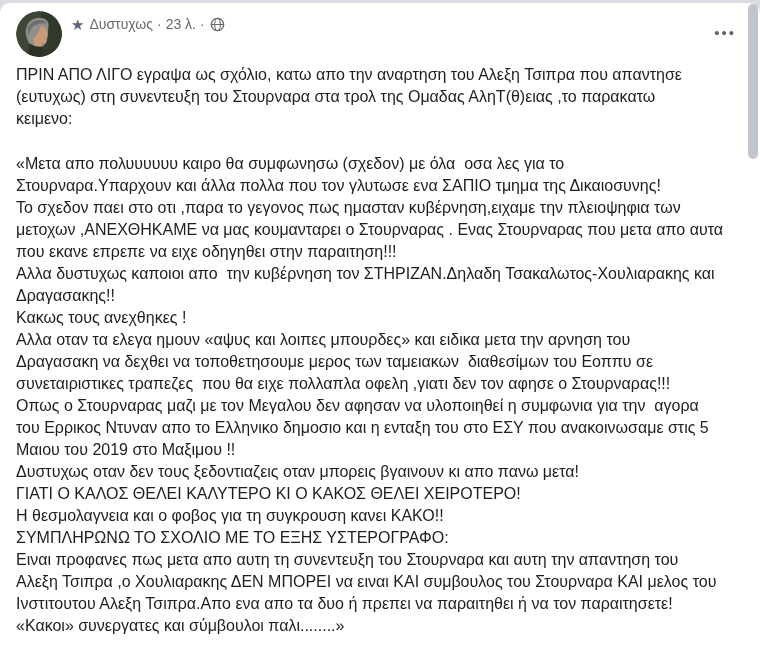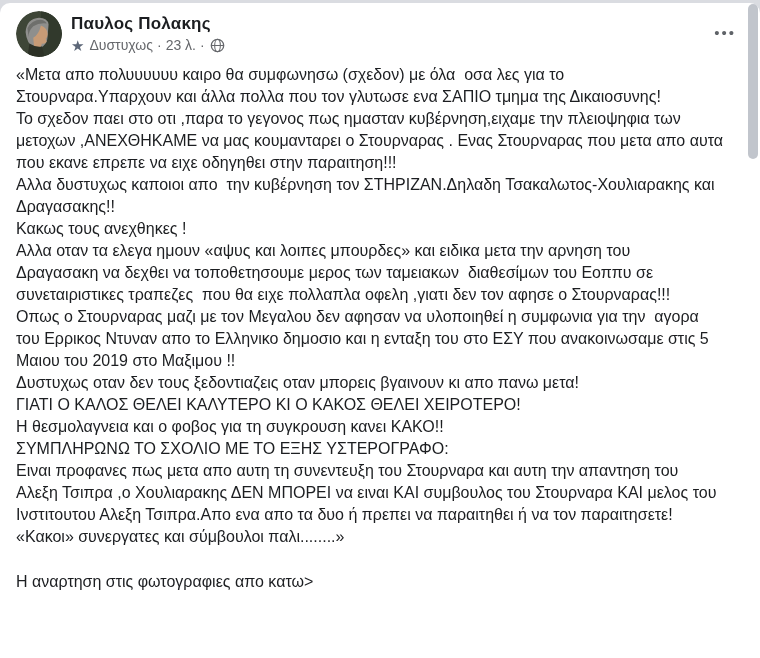--- a/index.html
+++ b/index.html
@@ -109,41 +109,43 @@
           <rect x="26" width="22" height="48" fill="#31392c"></rect>
           <path d="M10 22 Q11 8 24 7 Q33 7 34 14 L33 26 Q33 33 28 37 L19 39 Q11 34 10 22 Z" fill="#8f8f8d"></path>
           <path d="M12 18 Q16 9 26 9 Q31 10 32 13 Q24 12 18 16 Q13 21 13 27 Z" fill="#6e6f6c"></path>
           <path d="M26 15 Q33 18 33 24 Q33 27 31 29 L32 32 Q30 35 27 34 Q26 41 19 39 L18 28 Q24 24 26 15 Z" fill="#c79b76"></path>
           <path d="M14 34 Q20 38 27 37 L30 48 L12 48 Z" fill="#2c3126"></path>
         </g>
       </svg>
     </div>
 
     <div class="header-text">
-      <div class="author-name">Παυλος Πολακης</div>
       <div class="meta-row">
         <span class="star-icon">★</span>
         <span>Δυστυχως</span>
         <span class="meta-sep">·</span>
         <span>23 λ.</span>
         <span class="meta-sep">·</span>
         <span class="globe-icon">
           <svg width="15" height="15" viewBox="0 0 16 16">
             <circle cx="8" cy="8" r="6.6" fill="none" stroke="#65676b" stroke-width="1.4"></circle>
             <ellipse cx="8" cy="8" rx="3" ry="6.6" fill="none" stroke="#65676b" stroke-width="1.1"></ellipse>
             <line x1="1.4" y1="8" x2="14.6" y2="8" stroke="#65676b" stroke-width="1.1"></line>
           </svg>
         </span>
       </div>
     </div>
 
     <div class="more-button">•••</div>
   </div>
 
   <div class="post-body">
+    <div class="post-block">ΠΡΙΝ ΑΠΟ ΛΙΓΟ εγραψα ως σχόλιο, κατω απο την αναρτηση του Αλεξη Τσιπρα που απαντησε
+(ευτυχως) στη συνεντευξη του Στουρναρα στα τρολ της Ομαδας ΑληΤ(θ)ειας ,το παρακατω
+κειμενο:</div>
     <div class="post-block">«Μετα απο πολυυυυυυ καιρο θα συμφωνησω (σχεδον) με όλα  οσα λες για το
 Στουρναρα.Υπαρχουν και άλλα πολλα που τον γλυτωσε ενα ΣΑΠΙΟ τμημα της Δικαιοσυνης!
 Το σχεδον παει στο οτι ,παρα το γεγονος πως ημασταν κυβέρνηση,ειχαμε την πλειοψηφια των
 μετοχων ,ΑΝΕΧΘΗΚΑΜΕ να μας κουμανταρει ο Στουρναρας . Ενας Στουρναρας που μετα απο αυτα
 που εκανε επρεπε να ειχε οδηγηθει στην παραιτηση!!!
 Αλλα δυστυχως καποιοι απο  την κυβέρνηση τον ΣΤΗΡΙΖΑΝ.Δηλαδη Τσακαλωτος-Χουλιαρακης και
 Δραγασακης!!
 Κακως τους ανεχθηκες !
 Αλλα οταν τα ελεγα ημουν «αψυς και λοιπες μπουρδες» και ειδικα μετα την αρνηση του
 Δραγασακη να δεχθει να τοποθετησουμε μερος των ταμειακων  διαθεσίμων του Εοππυ σε

